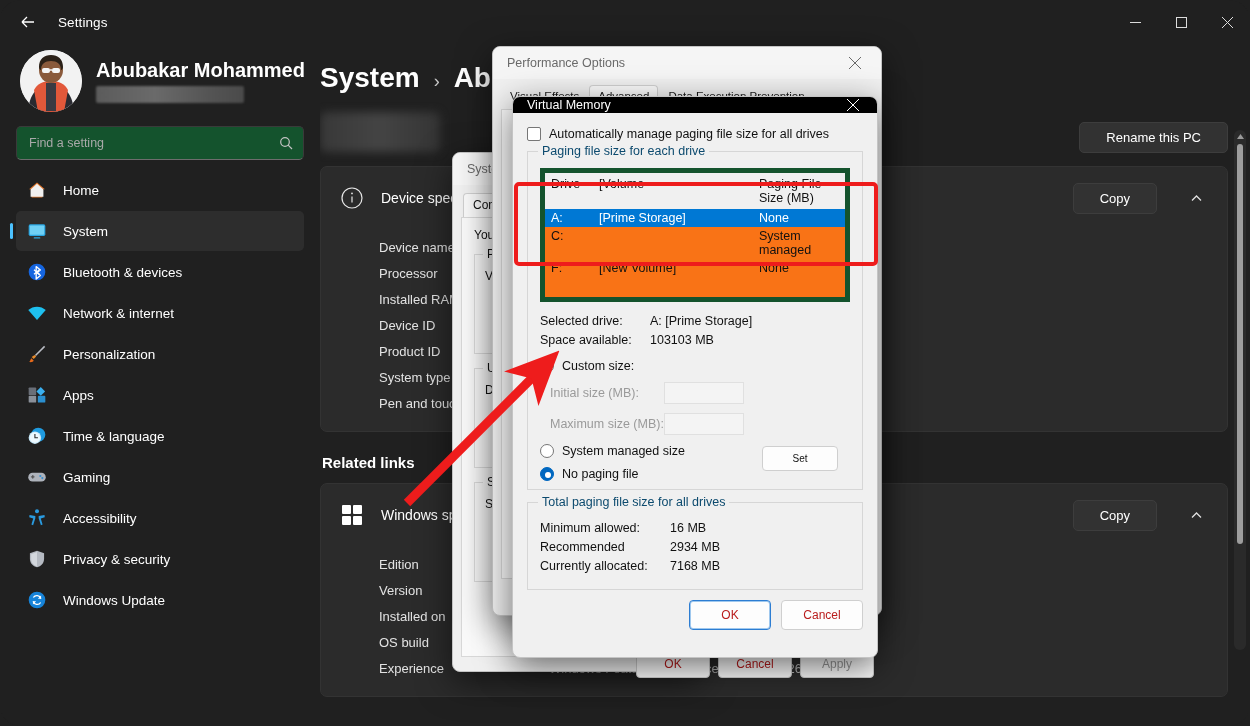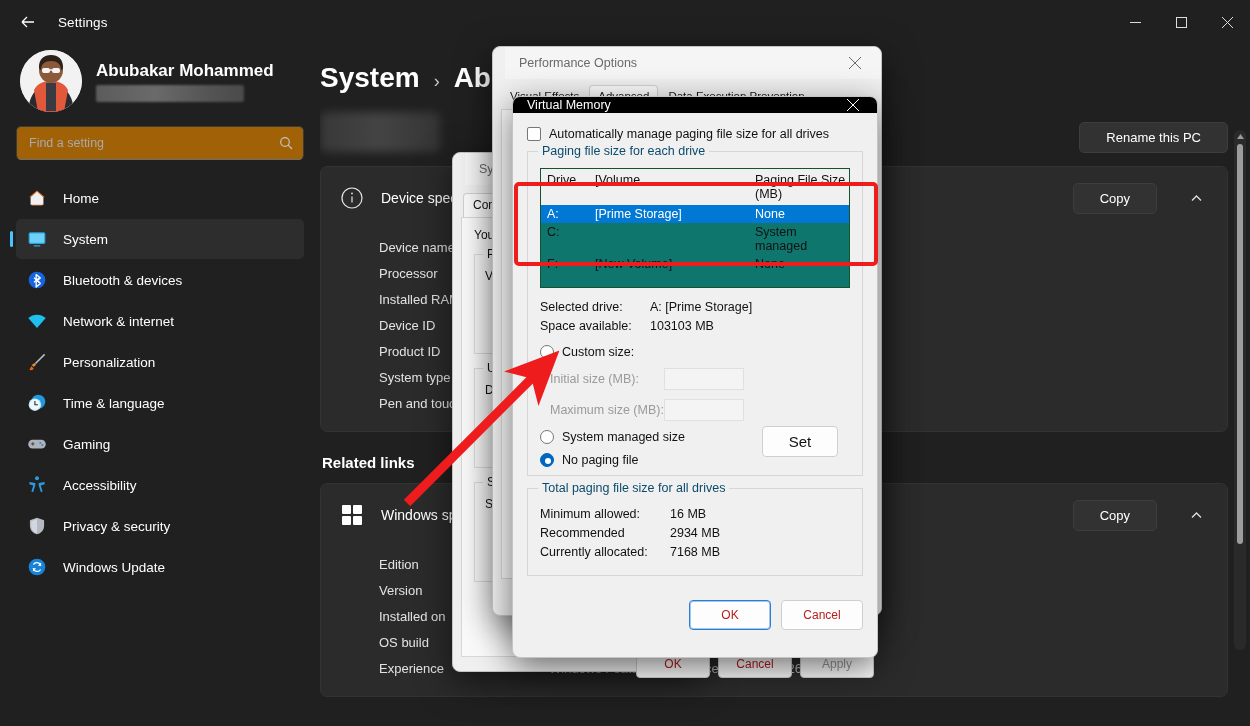--- a/index.html
+++ b/index.html
@@ -46,32 +46,32 @@
     background: #202020;
     padding: 0 16px;
     overflow: hidden;
   }
   .profile { display: flex; align-items: center; gap: 14px; padding: 6px 4px 14px 4px; }
   .avatar {
     width: 62px; height: 62px; border-radius: 50%;
     background: #e9e9e9; position: relative; overflow: hidden; flex: 0 0 62px;
   }
   .profile-texts { min-width: 0; }
-  .profile-name { font-size: 17px; font-weight: bold; color: #ffffff; white-space: nowrap; }
+  .profile-name { font-size: 20px; font-weight: bold; color: #ffffff; white-space: nowrap; }
   .profile-blur {
     margin-top: 4px; width: 148px; height: 17px; border-radius: 2px;
     background: linear-gradient(90deg,#5b5b5b,#6a6a6a 40%,#555 75%,#4a4a4a);
     filter: blur(1.2px);
   }
 
   .search-box {
-    height: 34px; border-radius: 5px; background: #a16207;
+    height: 34px; border-radius: 5px; background: #14532d;
     border: 1px solid #3a3a3a; border-bottom-color: #6d6d6d;
     display: flex; align-items: center; padding: 0 10px 0 12px;
-    margin-bottom: 18px;
+    margin-bottom: 10px;
   }
   .search-box input {
     flex: 1; background: transparent; border: none; outline: none;
     color: #cfcfcf; font-size: 12.5px; font-family: inherit;
   }
   .search-box input::placeholder { color: #a9a9a9; }
 
   .nav-item {
     height: 40px; display: flex; align-items: center; gap: 15px;
     padding: 0 10px; border-radius: 5px; margin-bottom: 1px;
@@ -136,21 +136,20 @@
   
   .w32 { position: absolute; font-family: "Liberation Sans", sans-serif; }
   .w32-win {
     background: #f0f0f0; border: 1px solid #c4c4c4; border-radius: 8px;
     box-shadow: 0 10px 34px rgba(0,0,0,.55);
     overflow: hidden;
   }
   .w32-title {
     height: 32px; display: flex; align-items: center; padding: 0 6px 0 14px;
     background: #f5f5f5;
-    margin-left: 12px;
   }
   .w32-title-text { font-size: 12.5px; color: #6a6a6a; flex: 1; white-space: nowrap; }
   .w32-x { width: 40px; height: 30px; display: flex; align-items: center; justify-content: center; color: #6a6a6a; }
 
   #sysprops {
     left: 452px; top: 152px; width: 250px; height: 520px;
   }
   #sysprops .w32-win { width: 250px; height: 520px; }
   .sp-tabstrip { display: flex; padding: 8px 0 0 10px; gap: 2px; }
   .sp-tab {
@@ -208,21 +207,21 @@
 
   .vm-group {
     border: 1px solid #d6d6d6; background: #f0f0f0; padding: 16px 12px 12px 12px;
     position: relative; margin-bottom: 12px;
   }
   .vm-legend {
     position: absolute; top: -8px; left: 10px; background: #f0f0f0; padding: 0 4px;
     font-size: 12.5px; color: #0c4a6e; white-space: nowrap;
   }
   .vm-list {
-    border: 1px solid #14532d; background: #0f766e; height: 120px; overflow: hidden;
+    border: 5px solid #14532d; background: #f97316; height: 134px; overflow: hidden;
   }
   .vm-list-head { display: flex; font-size: 12.5px; color: #111; padding: 4px 0 4px 6px; background: #f0f0f0; }
   .vm-col-drive { width: 48px; flex: 0 0 48px; }
   .vm-col-vol   { width: 160px; flex: 0 0 160px; }
   .vm-col-size  { flex: 1; }
   .vm-row { display: flex; font-size: 12.5px; color: #111; padding: 2px 0 2px 6px; }
   .vm-row.sel { background: #0078d4; color: #ffffff; }
 
   .vm-kv { display: flex; font-size: 12.5px; color: #111; line-height: 19px; }
   .vm-kv .k { width: 110px; flex: 0 0 110px; }
@@ -234,21 +233,21 @@
   }
   .radio.on { border-color: #0067c0; background: #0067c0; }
   .radio.on::after {
     content: ""; position: absolute; left: 4px; top: 4px; width: 6px; height: 6px;
     border-radius: 50%; background: #ffffff;
   }
   .vm-field-row { display: flex; align-items: center; margin-top: 9px; padding-left: 0; }
   .vm-field-label { font-size: 12.5px; color: #9a9a9a; width: 124px; flex: 0 0 124px; padding-left: 10px; }
   .vm-input { width: 80px; height: 22px; border: 1px solid #e0e0e0; background: #f4f4f4; }
   .vm-set-wrap { position: absolute; right: 12px; bottom: 10px; }
-  .vm-set-btn { width: 76px; font-size: 15px; padding: 6px 8px; background: #fdfdfd; border: 1px solid #cfcfcf; border-radius: 4px; color:#111; font-family: inherit;}
+  .vm-set-btn { width: 76px; font-size: 10px; padding: 6px 8px; background: #fdfdfd; border: 1px solid #cfcfcf; border-radius: 4px; color:#111; font-family: inherit;}
   .vm-totals .vm-kv .k { width: 130px; flex: 0 0 130px; }
   .vm-footer { position: absolute; right: 14px; bottom: 14px; display: flex; gap: 10px; }
   .vm-footer .w32-btn { width: 82px; padding: 7px 0; }
 
   
   .anno { position: absolute; pointer-events: none; }
   .anno-rect {
     border: 4px solid #ee1c1c; border-radius: 5px;
   }
 </style>
@@ -359,20 +358,31 @@
             </div>
             <div class="nav-item">
               <span class="nav-ico">
                 <svg width="20" height="20" viewBox="0 0 24 24">
                   <path d="M20.5 2.2l1.3 1.3-11 11-1.3-1.3z" fill="#b9bcc4"></path>
                   <path d="M9.1 13.1l1.9 1.9-3 3-2.4-2.4z" fill="#e88a2a"></path>
                   <path d="M5.3 17.2C4 18.5 4 21 2.6 21.4c1.7 1 4.7.3 5.5-1.2z" fill="#e86a1a"></path>
                 </svg>
               </span>
               <span class="nav-label">Personalization</span>
+            </div>
+            <div class="nav-item">
+              <span class="nav-ico">
+                <svg width="20" height="20" viewBox="0 0 24 24">
+                  <rect x="2" y="3" width="9" height="9" rx="1" fill="#6a6f78"></rect>
+                  <rect x="2" y="13" width="9" height="8" rx="1" fill="#8a9099"></rect>
+                  <path d="M16.5 2.5l5.2 5.2-5.2 5.2-5.2-5.2z" fill="#3ab0f0"></path>
+                  <rect x="13" y="13" width="9" height="8" rx="1" fill="#2a8fd0"></rect>
+                </svg>
+              </span>
+              <span class="nav-label">Apps</span>
             </div>
             <div class="nav-item">
               <span class="nav-ico">
                 <svg width="20" height="20" viewBox="0 0 24 24">
                   <circle cx="13.5" cy="10.5" r="8.5" fill="#1f9be0"></circle>
                   <circle cx="9.5" cy="14" r="7.5" fill="#c8e9fa"></circle>
                   <circle cx="9.5" cy="14" r="6.1" fill="#eef8fe"></circle>
                   <path d="M9.5 9.6V14h3.6" stroke="#2a2a2a" stroke-width="1.3" fill="none"></path>
                 </svg>
               </span>

